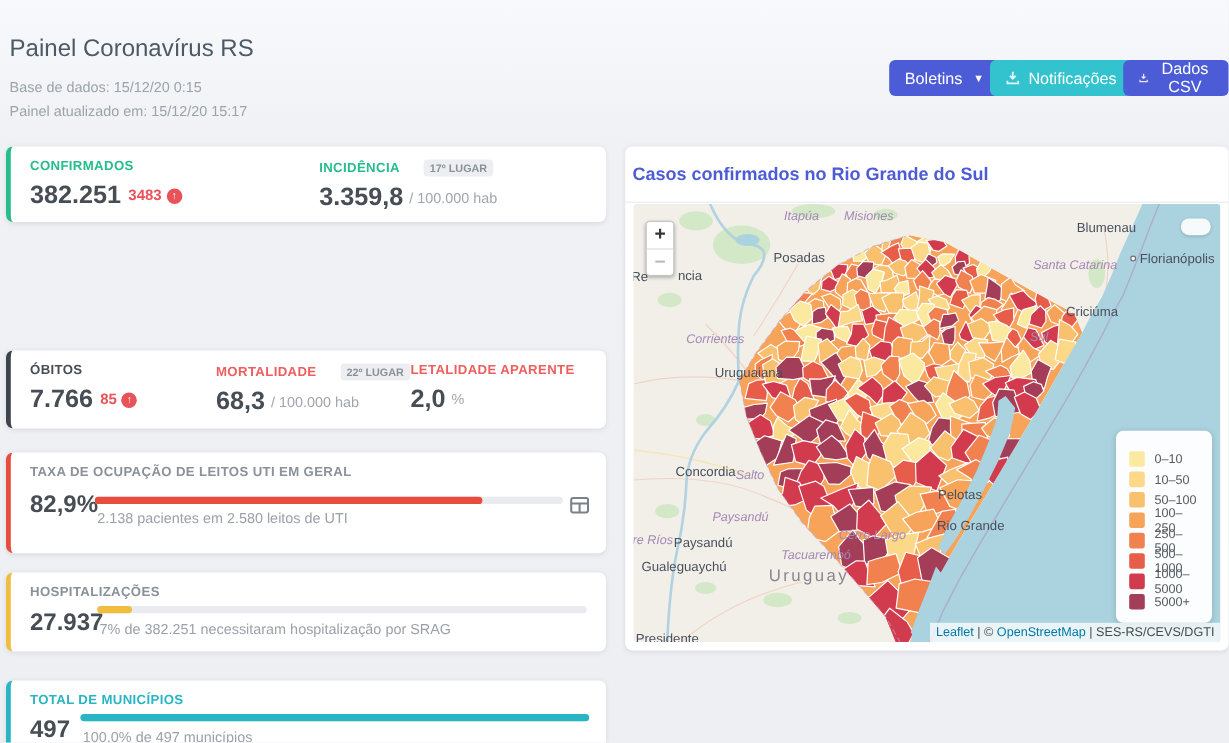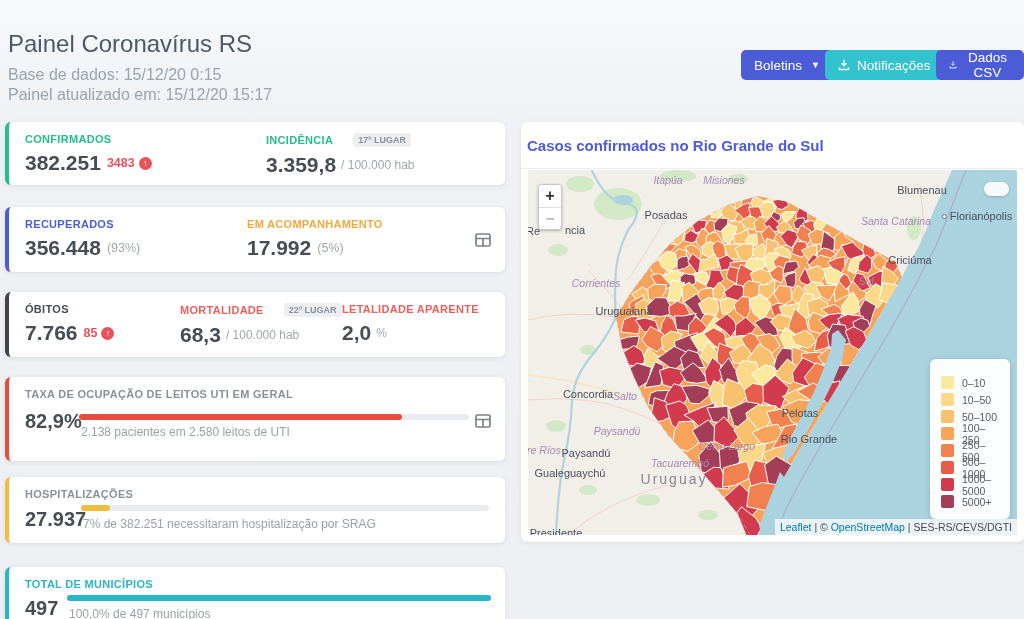--- a/index.html
+++ b/index.html
@@ -2,22 +2,22 @@
 <html><head>
 <meta charset="utf-8">
 <style>
   * { margin:0; padding:0; box-sizing:border-box; }
   html,body { width:1024px; height:619px; }
   body { font-family:"Liberation Sans","DejaVu Sans",sans-serif; background:#eef0f4; }
   .page { position:relative; width:1024px; height:619px; overflow:hidden;
           background:linear-gradient(#f8f9fc 0,#f0f1f5 120px,#edeff3 100%); }
 
   
-  .page-title { position:absolute; left:8px; top:30px; font-size:24px; font-weight:400; color:#4d5a66; }
-  .meta { position:absolute; left:8px; font-size:16px; color:#9ba3ab; }
+  .page-title { position:absolute; left:8px; top:30px; font-size:20px; font-weight:400; color:#4d5a66; }
+  .meta { position:absolute; left:8px; font-size:12px; color:#9ba3ab; }
   .meta.m1 { top:66px; } .meta.m2 { top:86px; }
   .btn { position:absolute; top:50px; height:30px; border:none; border-radius:5px; color:#fff;
          font-size:13.5px; font-family:inherit; display:flex; align-items:center; gap:7px;
          padding:0 13px; cursor:pointer; }
   .btn.indigo { background:#4c5cd6; }
   .btn.teal   { background:#33c3ce; }
   .btn .caret { font-size:9px; margin-left:2px; }
   .btn svg { display:block; }
 
   
@@ -117,40 +117,20 @@
         <span class="lbl" style="color:#25bd8b">INCIDÊNCIA</span>
         <span class="pill">17º LUGAR</span>
       </div>
       <div class="vrow">
         <span class="val">3.359,8</span>
         <span class="unit">/ 100.000 hab</span>
       </div>
     </div>
   </div>
 
-  <div class="card" style="--accent:#4c5cd6; top:207px; height:65px">
-    <div class="col" style="left:16px">
-      <div class="lbl" style="color:#4c5cd6">RECUPERADOS</div>
-      <div class="vrow">
-        <span class="val">356.448</span>
-        <span class="paren">(93%)</span>
-      </div>
-    </div>
-    <div class="col" style="left:238px">
-      <div class="lbl" style="color:#f3a83c">EM ACOMPANHAMENTO</div>
-      <div class="vrow">
-        <span class="val">17.992</span>
-        <span class="paren">(5%)</span>
-      </div>
-    </div>
-    <svg class="tbl-icon" width="16" height="16" viewBox="0 0 16 16">
-      <rect x="1" y="2" width="14" height="12" rx="1.5" fill="none" stroke="#7a8188" stroke-width="1.7"></rect>
-      <path d="M1 6.5h14M8 6.5V14" stroke="#7a8188" stroke-width="1.7"></path>
-    </svg>
-  </div>
 
   <div class="card" style="--accent:#3f434b; top:292px; height:65px">
     <div class="col" style="left:16px">
       <div class="lbl" style="color:#474d54">ÓBITOS</div>
       <div class="vrow">
         <span class="val">7.766</span>
         <span class="delta">85</span>
         <span class="badge-up">↑</span>
       </div>
     </div>

